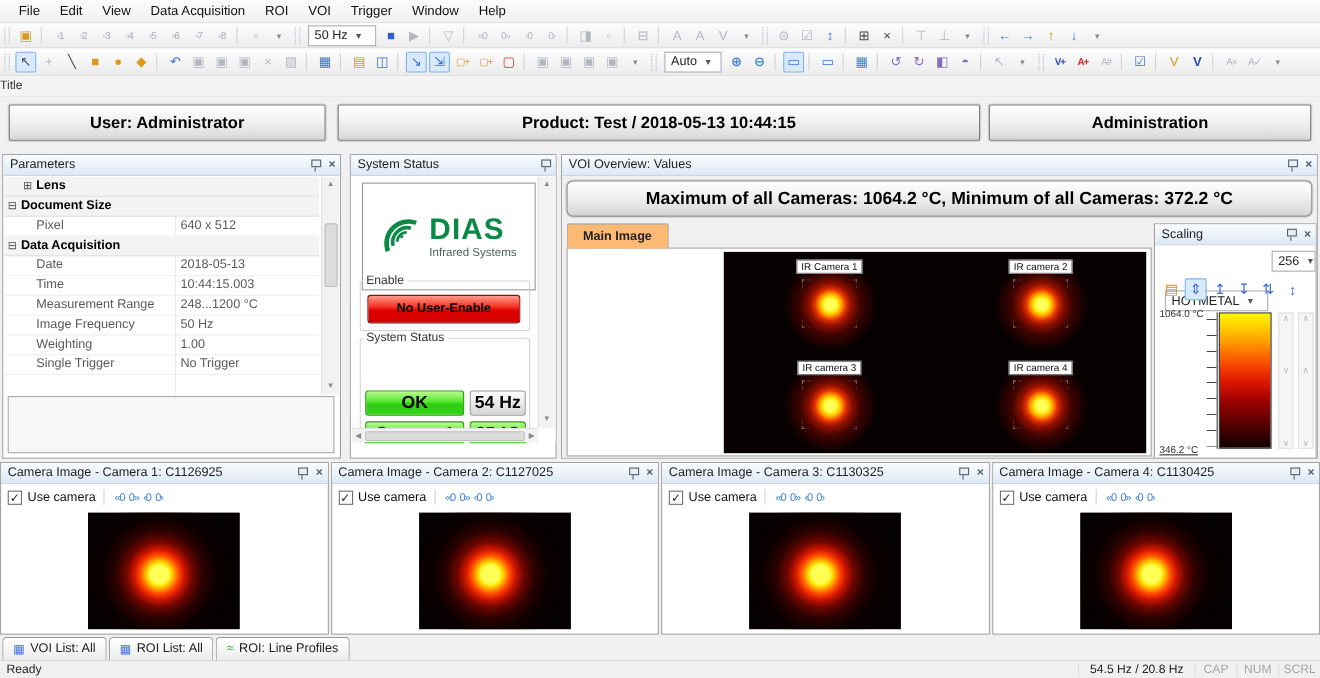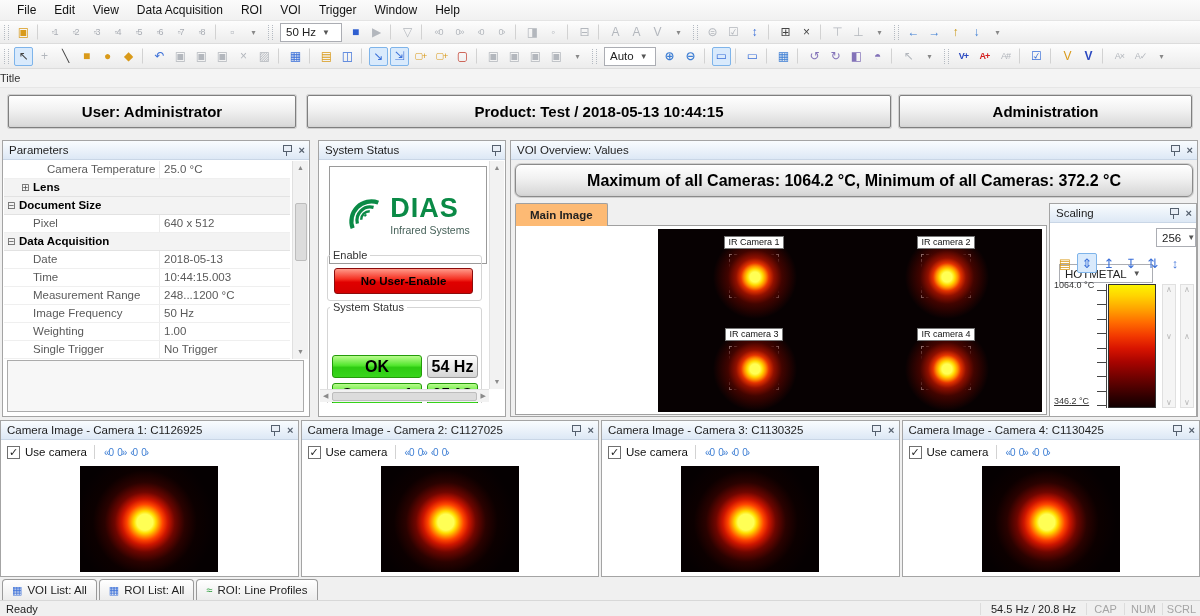--- a/index.html
+++ b/index.html
@@ -120,21 +120,21 @@
            background:radial-gradient(circle at 50% 50%, #ffff55 0 5px, #ffd900 8px, #ff8800 11px, #e43300 14px,
                        #911000 19px, #420400 27px, rgba(20,1,0,0) 42px); }
 
   
   .scalpanel { position:absolute; left:538px; top:43px; width:148px; height:214px; background:#fff; border:1px solid #a4a4a4; }
   .scombo { position:absolute; top:24px; height:19px; }
   .scombo.pal { left:6px; width:94px;margin-top:36px; } .scombo.lev { left:103px; width:40px; }
   .stools { position:absolute; left:4px; top:49px; display:flex; align-items:center; }
   .stools .tbi { width:20px; height:20px; margin:0 1px; font-size:13px; }
   .maxlab,.minlab { position:absolute; left:4px; font-size:9px; color:#333; }
-  .maxlab { top:76px; } .minlab { top:192px;text-decoration:underline; }
+  .maxlab { top:76px; } .minlab { top:200px;text-decoration:underline; }
   .ticks { position:absolute; left:47px; top:86px; width:9px; height:116px;
            background:repeating-linear-gradient(to bottom,#444 0 1px,transparent 1px 14.4px); }
   .tickaxis { position:absolute; left:56px; top:80px; width:1px; height:124px; background:#444; }
   .colorbar { position:absolute; left:58px; top:80px; width:48px; height:124px; border:1px solid #333;
               background:linear-gradient(180deg,#fcf400 0%,#ffd400 9%,#ff9d00 21%,#ff6a00 31%,#f23800 42%,
                           #d81400 52%,#a80400 63%,#7c0200 73%,#520100 83%,#2e0000 92%,#120000 100%); }
   .chevcol { position:absolute; top:80px; width:14px; height:124px; background:#f5f5f5; border:1px solid #e0e0e0;
              display:flex; flex-direction:column; align-items:center; font-size:8px; color:#b8b8b8; }
   .chevcol.c1 { left:112px; } .chevcol.c2 { left:130px; }
   .chevcol .dn { margin-top:auto; }
@@ -342,25 +342,20 @@
   <div class="ptitle">
     <span>Parameters</span>
     <span class="pticons">
       <span class="pin"></span>
       <span class="pclose">×</span>
     </span>
   </div>
   <div class="pcolline"></div>
   <div class="pgrid">
 
-      <div class="prow indent2">
-        <span class="pexp"></span>
-        <span class="plabel">Camera Temperature</span>
-        <span class="pvalue">25.0 °C</span>
-      </div>
 
       <div class="prow group sub">
         <span class="pexp">⊞</span>
         <span class="plabel">Lens</span>
         <span class="pvalue"></span>
       </div>
 
       <div class="prow group">
         <span class="pexp">⊟</span>
         <span class="plabel">Document Size</span>

